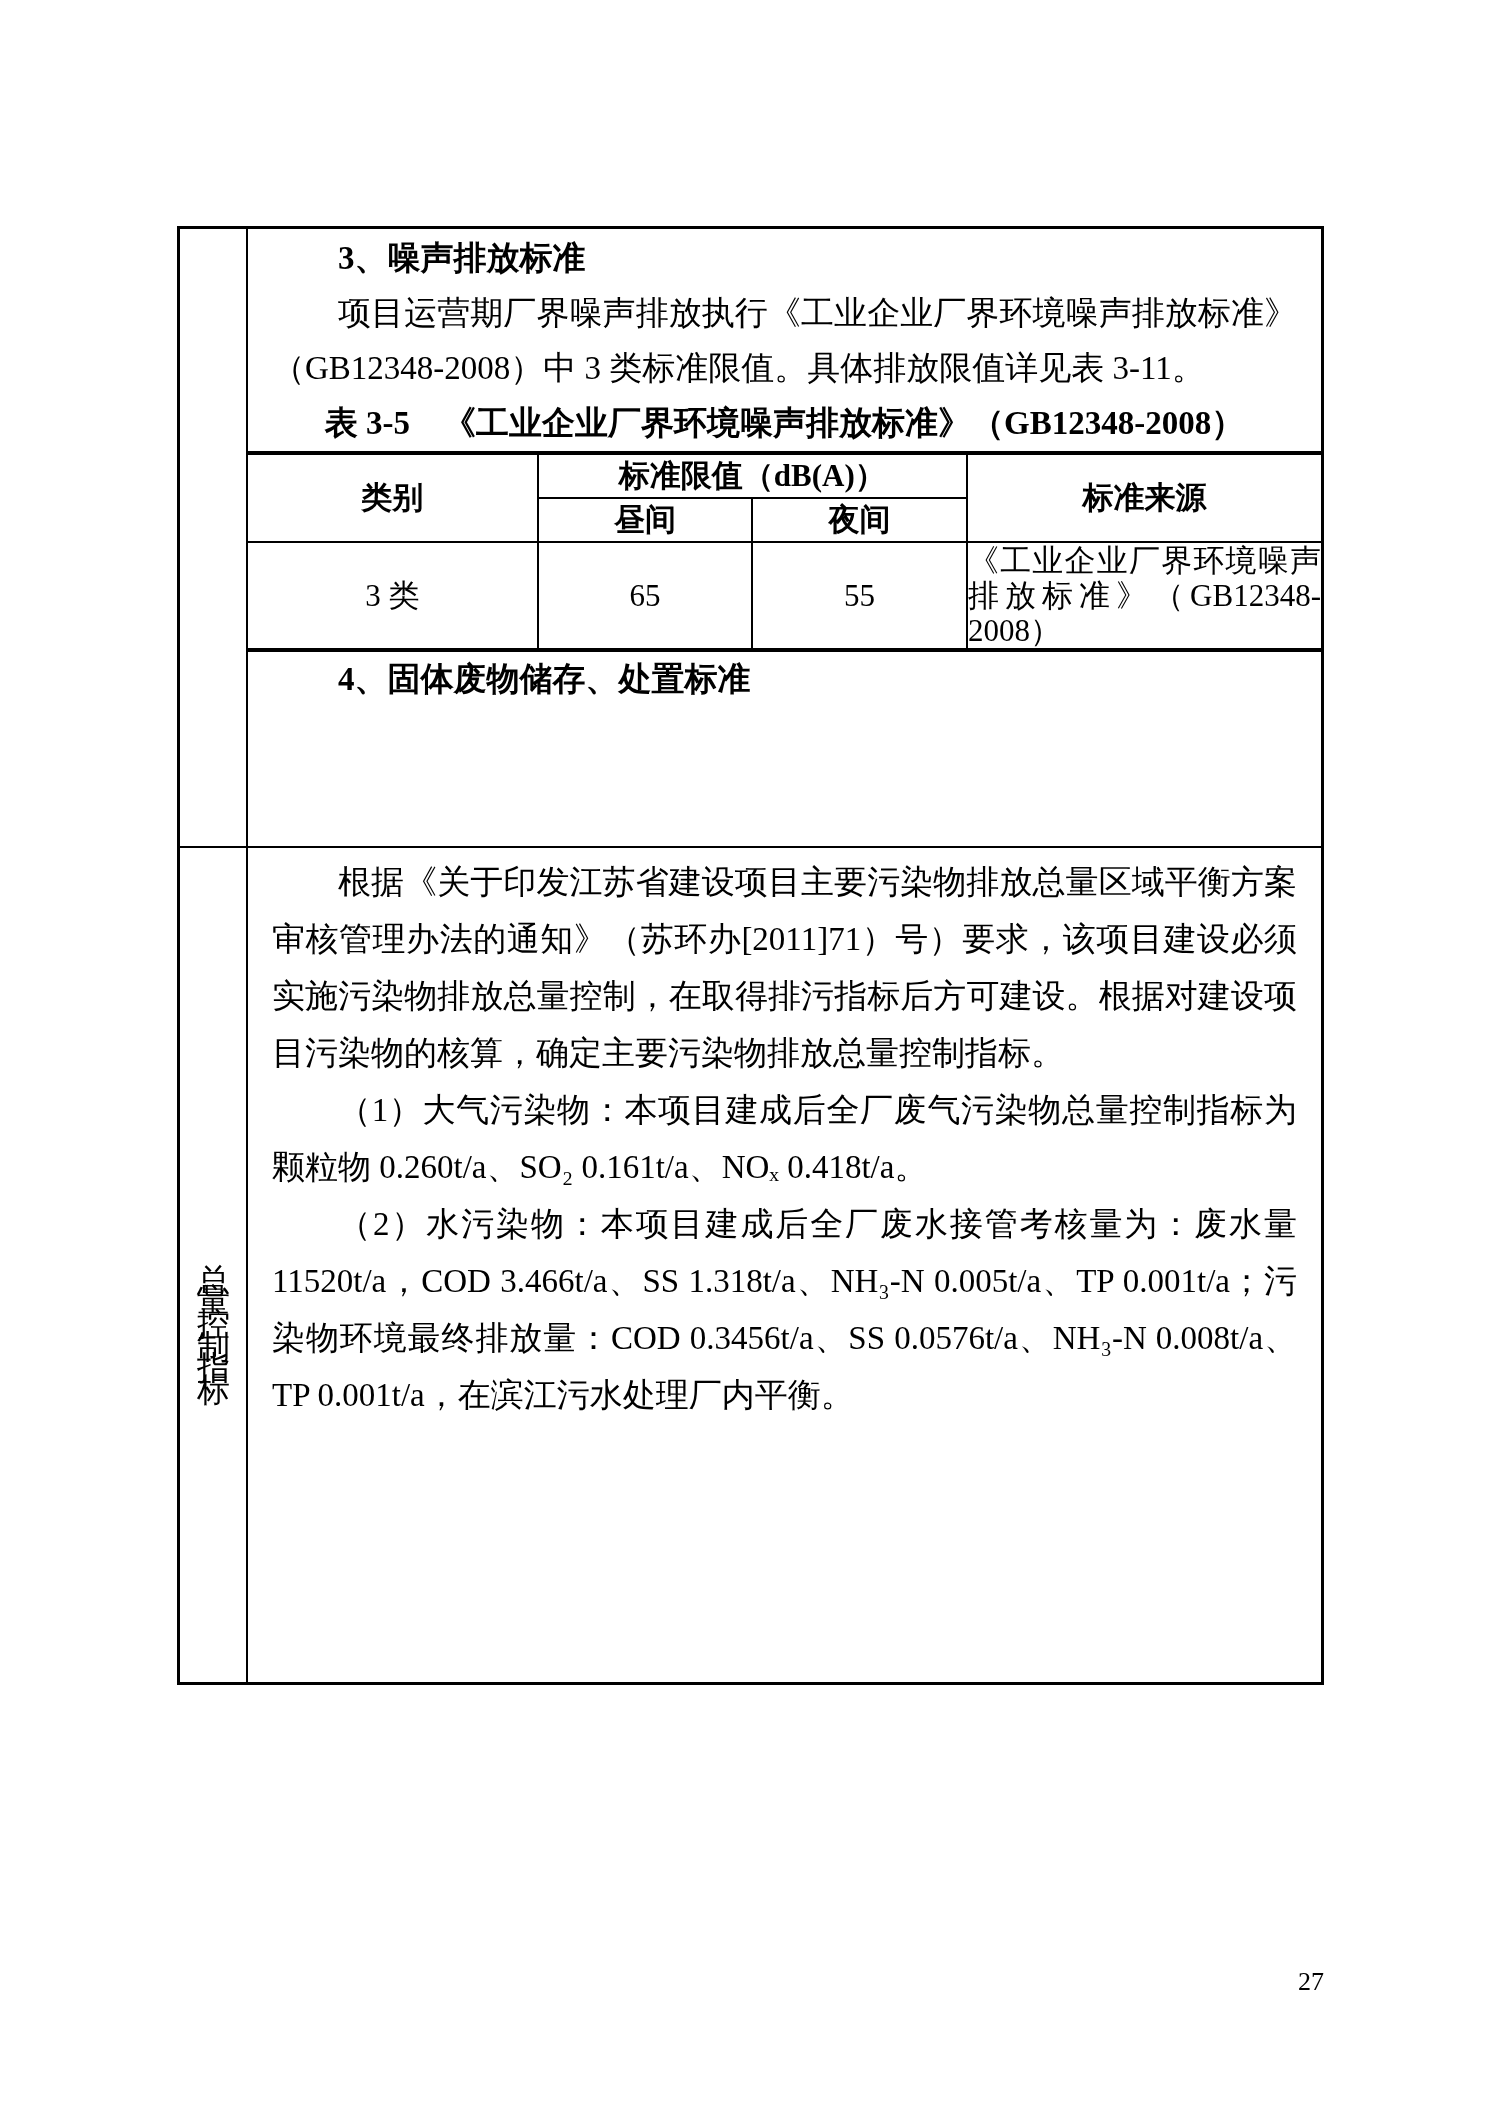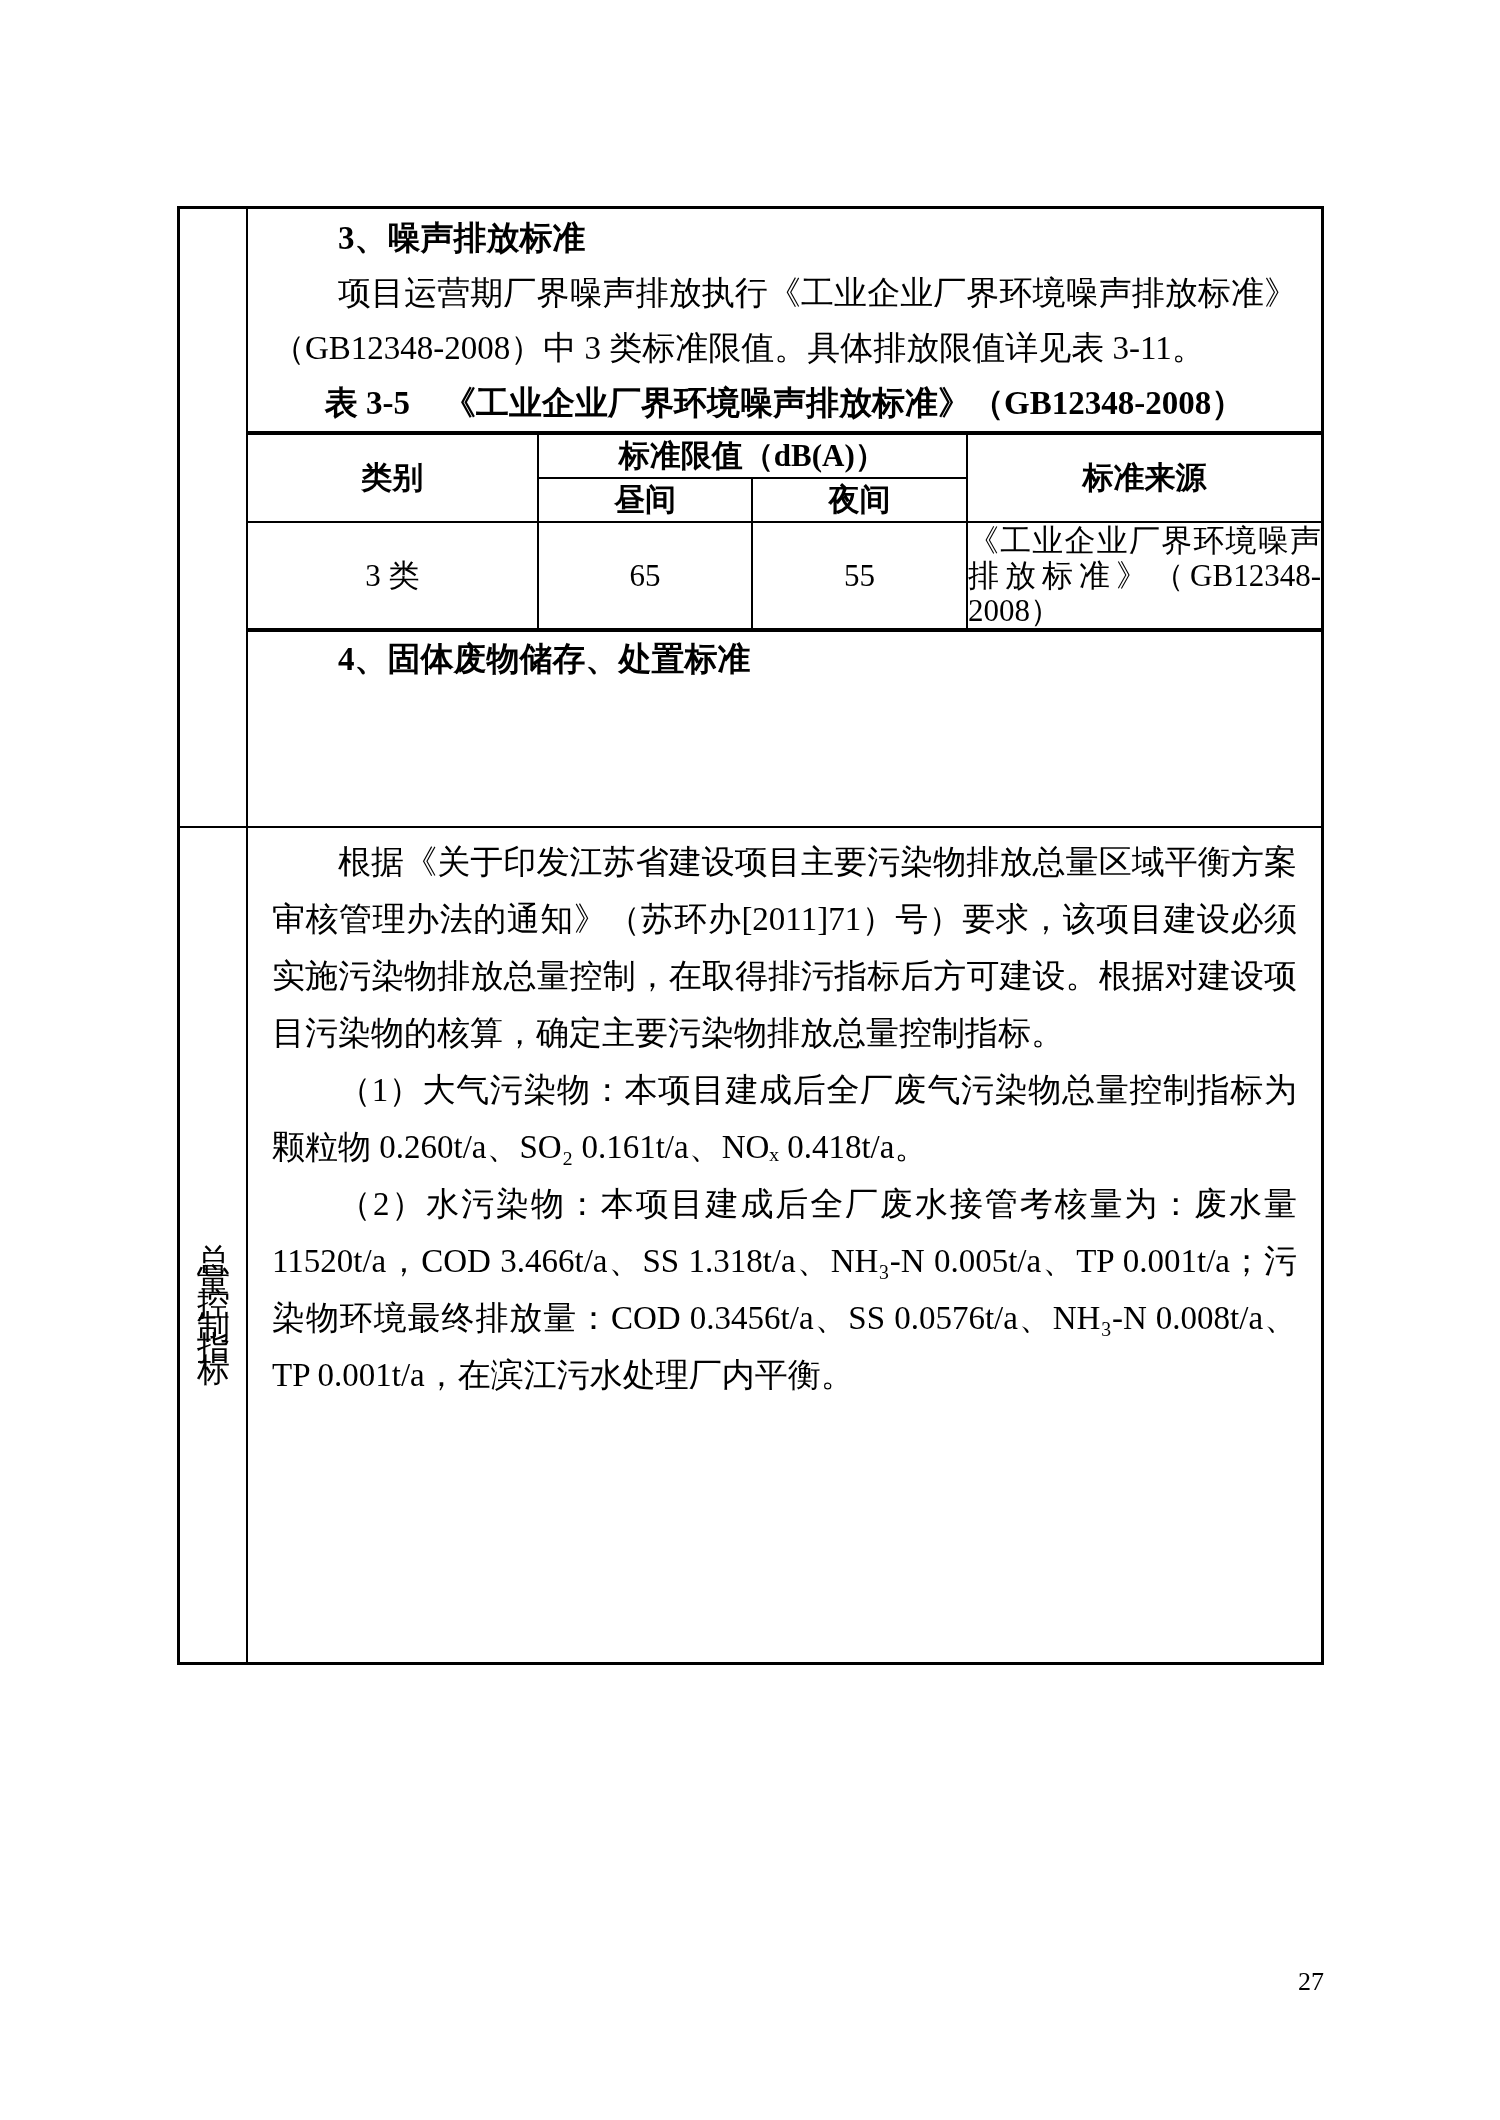--- a/index.html
+++ b/index.html
@@ -12,21 +12,21 @@
     width: 1500px;
     height: 2120px;
     font-family: "Liberation Serif", "DejaVu Serif", serif;
     color: #000000;
   }
 
   
   .doc-table {
     position: absolute;
     left: 177px;
-    top: 206px;
+    top: 226px;
     width: 1147px;
     height: 1459px;
     border: 3px solid #000;
     box-sizing: border-box;
     display: flex;
     flex-direction: column;
   }
   .doc-row {
     display: flex;
     flex-direction: row;

